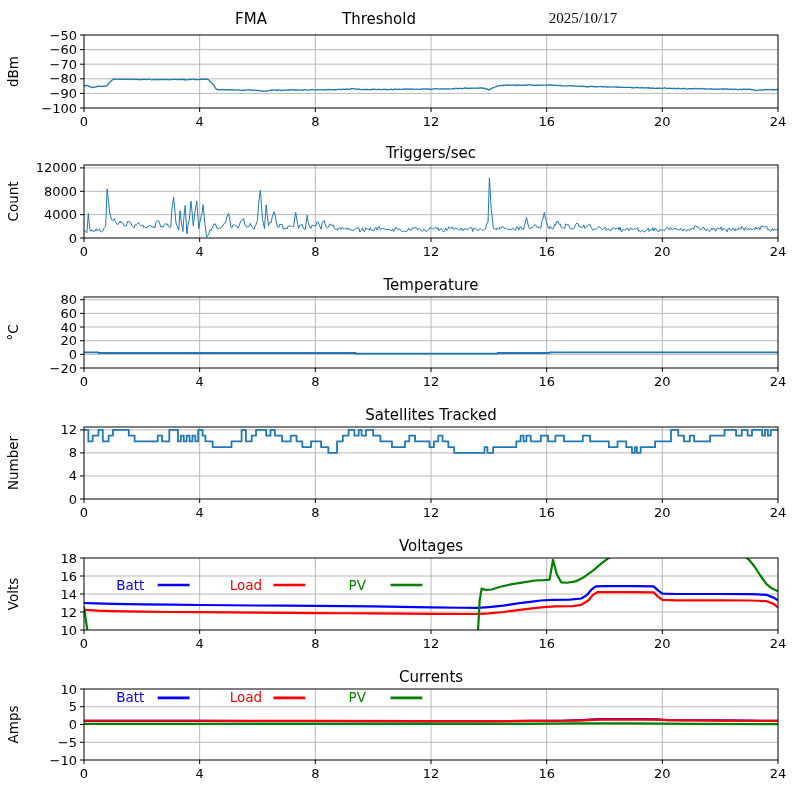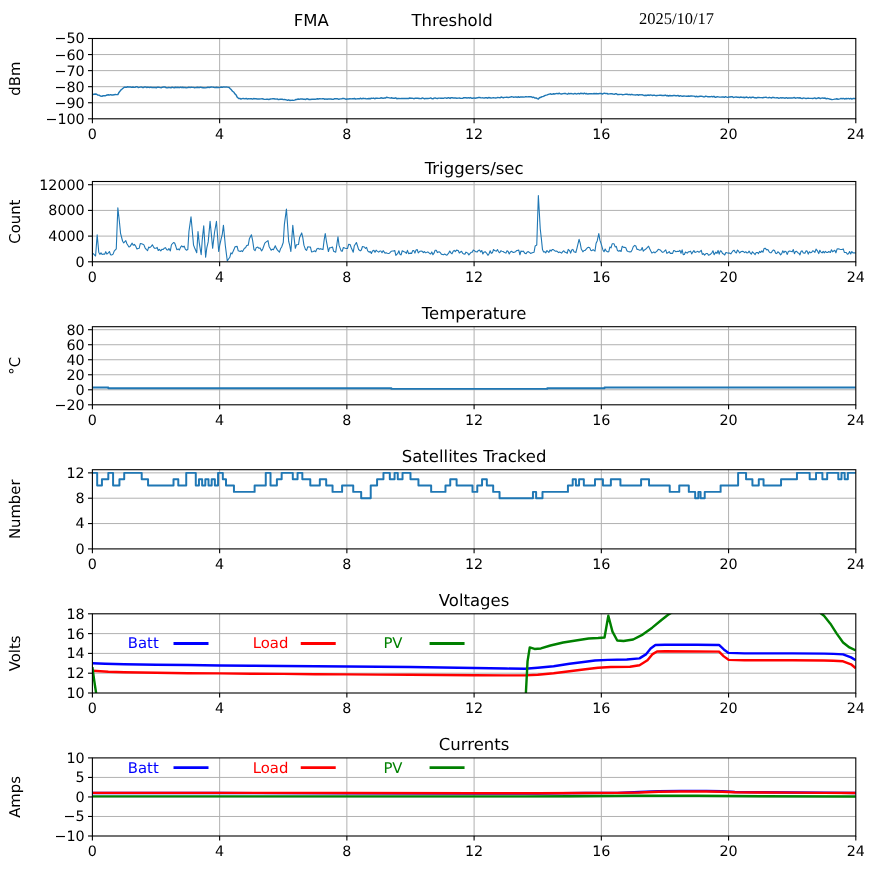--- a/index.html
+++ b/index.html
@@ -1,19 +1,19 @@
 <!DOCTYPE html>
 <html><head>
 <meta charset="utf-8">
 <style>
   html,body{margin:0;padding:0;background:#ffffff;}
   #figure{position:relative;width:800px;height:800px;background:#ffffff;
           font-family:"DejaVu Sans", sans-serif;overflow:hidden;}
   #header span{position:absolute;top:10px;transform:translateX(-50%);
-               font-size:15px;color:#000;white-space:nowrap;margin-left:32px;}
+               font-size:15px;color:#000;white-space:nowrap;}
   #hdr1{left:251px;} #hdr2{left:379px;} #hdr3{left:583px;font-family:Liberation Serif, serif;}
   svg text{font-family:"DejaVu Sans", sans-serif;fill:#000;}
 </style>
 </head>
 <body>
 
 <div id="figure">
   <div id="header">
     <span id="hdr1">FMA</span>
     <span id="hdr2">Threshold</span>

